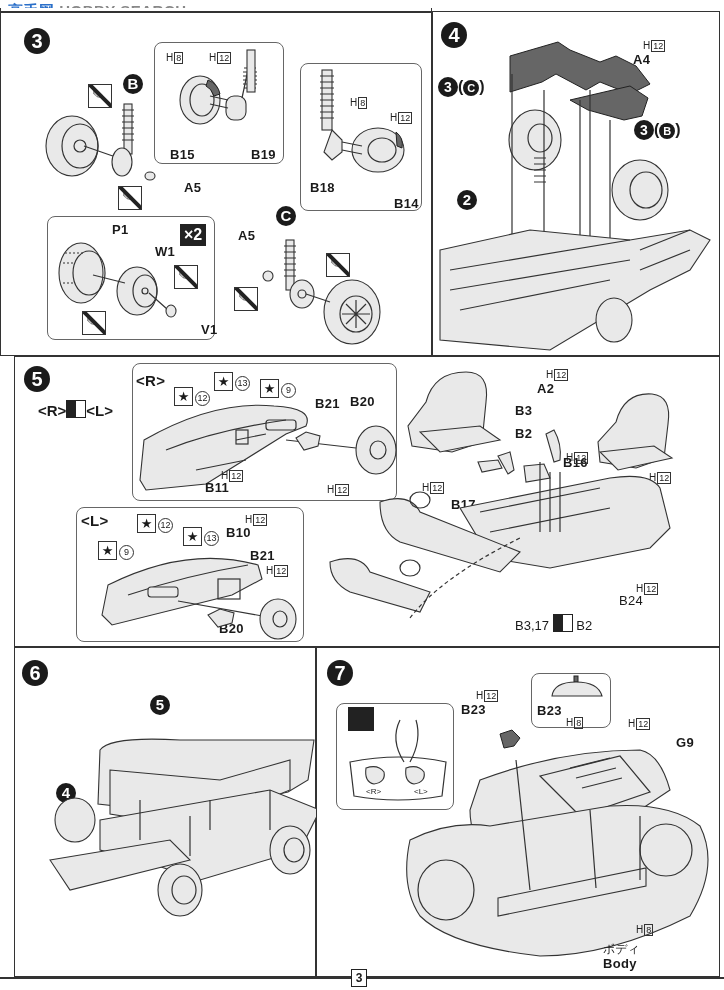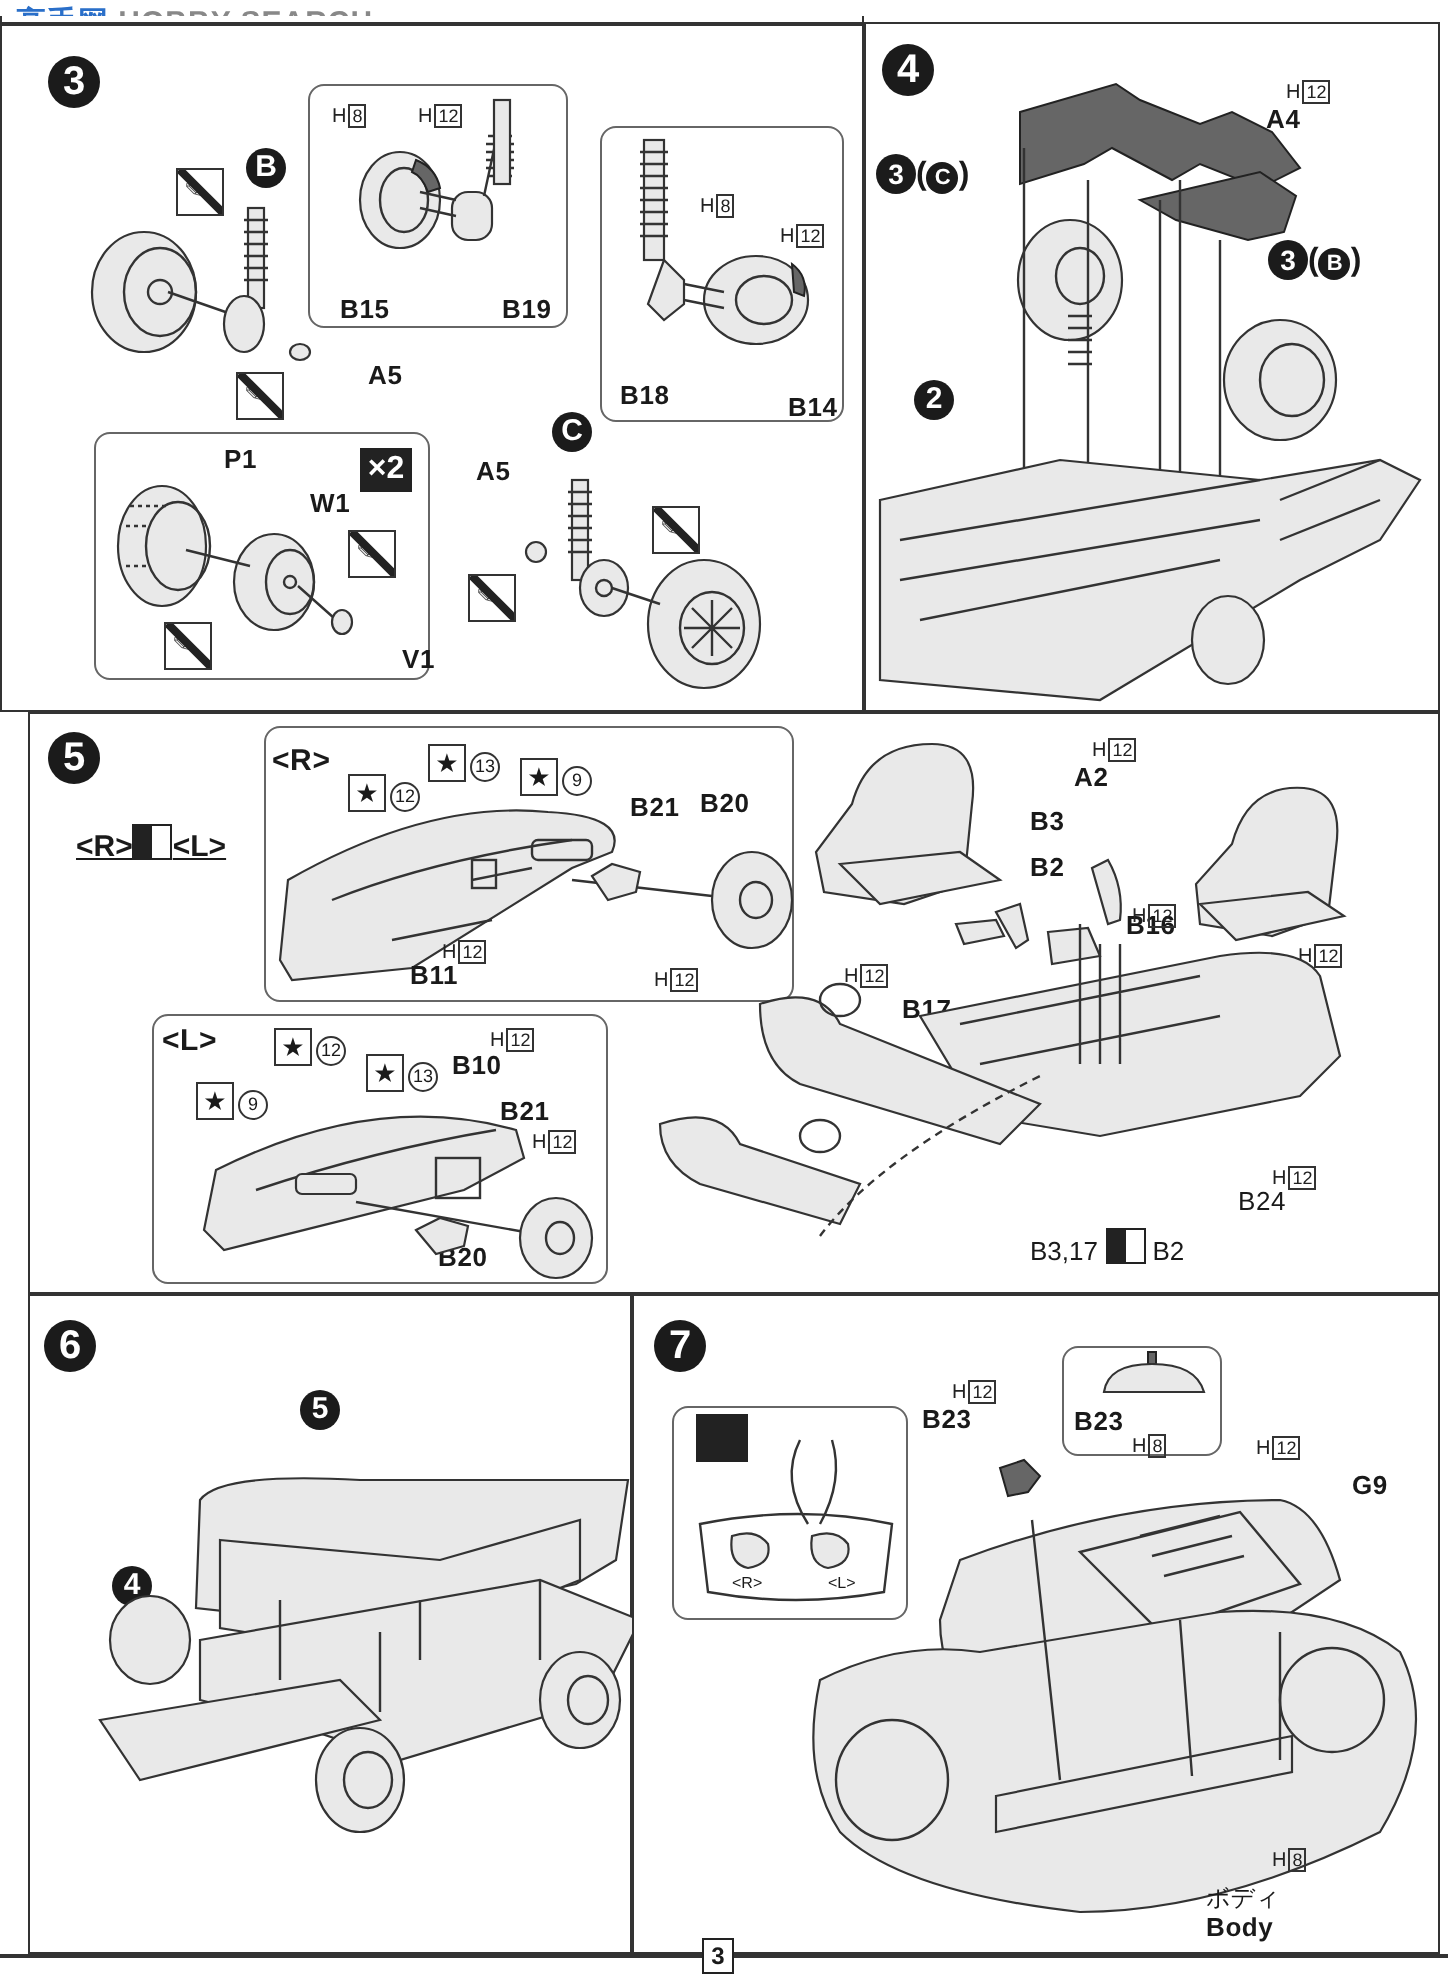--- a/index.html
+++ b/index.html
@@ -73,21 +73,21 @@
   <rect class="fillg" x="12" y="0" width="10" height="60"></rect>
   <g class="stroke">
       <path d="M10 6 h14 M10 12 h14 M10 18 h14 M10 24 h14 M10 30 h14 M10 36 h14 M10 42 h14 M10 48 h14"></path>
     </g>
   <path class="fillg" d="M22 60 l10 10 v12 l-10 8 l-8 -8 z"></path>
   <ellipse class="fillg" cx="68" cy="80" rx="26" ry="22"></ellipse>
   <ellipse class="stroke" cx="72" cy="80" rx="14" ry="12"></ellipse>
   <path class="filld" d="M86 62 q8 6 6 16 l-5 -2z"></path>
   <path class="stroke" d="M32 72 L52 76 M32 80 L52 84"></path>
 </svg>
-<div class="lbl" style="left:310px;top:190px;">B18</div>
+<div class="lbl" style="left:310px;top:180px;">B18</div>
 <div class="lbl" style="left:394px;top:196px;">B14</div>
 
 <div class="step sm" style="left:123px;top:74px;">B</div>
 <div class="nocement" style="left:88px;top:84px;">
     <span>✎</span>
   </div>
 <div class="nocement" style="left:118px;top:186px;">
     <span>✎</span>
   </div>
 <svg style="left:40px;top:100px" width="130" height="80">
@@ -178,21 +178,21 @@
     </g>
   <path class="fillg" d="M0 220 l90 -20 l100 10 l60 -10 l20 10 l-20 30 l-40 20 l-100 60 l-110 -10z"></path>
   <g class="stroke">
       <path d="M10 240 l180 -30 M10 260 l180 -30 M20 280 l150 -30 M200 220 l50 -20 M200 240 l50 -20"></path>
     </g>
   <ellipse class="fillg" cx="174" cy="290" rx="18" ry="22"></ellipse>
 </svg>
 
 <div class="panel" style="left:14px;top:356px;width:706px;height:291px;"></div>
 <div class="step" style="left:24px;top:366px;">5</div>
-<div class="rl-swap" style="left:38px;top:412px;text-decoration:underline;">
+<div class="rl-swap" style="left:38px;top:400px;">
   <span>&lt;R&gt;</span><span class="swapicon"></span><span>&lt;L&gt;</span>
 </div>
 
 <div class="subpanel" style="left:132px;top:363px;width:265px;height:138px;"></div>
 <div class="lbl" style="left:136px;top:372px;font-size:15px;">&lt;R&gt;</div>
 <div class="star" style="left:174px;top:387px;"><span class="sb">★</span><span class="sn">12</span></div>
 <div class="star" style="left:214px;top:372px;"><span class="sb">★</span><span class="sn">13</span></div>
 <div class="star" style="left:260px;top:379px;"><span class="sb">★</span><span class="sn">9</span></div>
 <svg style="left:136px;top:400px" width="260" height="90">
   <path class="fillg" d="M4 80 l4 -40 q70 -40 130 -34 q40 2 32 20 l-20 8 l-80 50 l-60 6z"></path>

